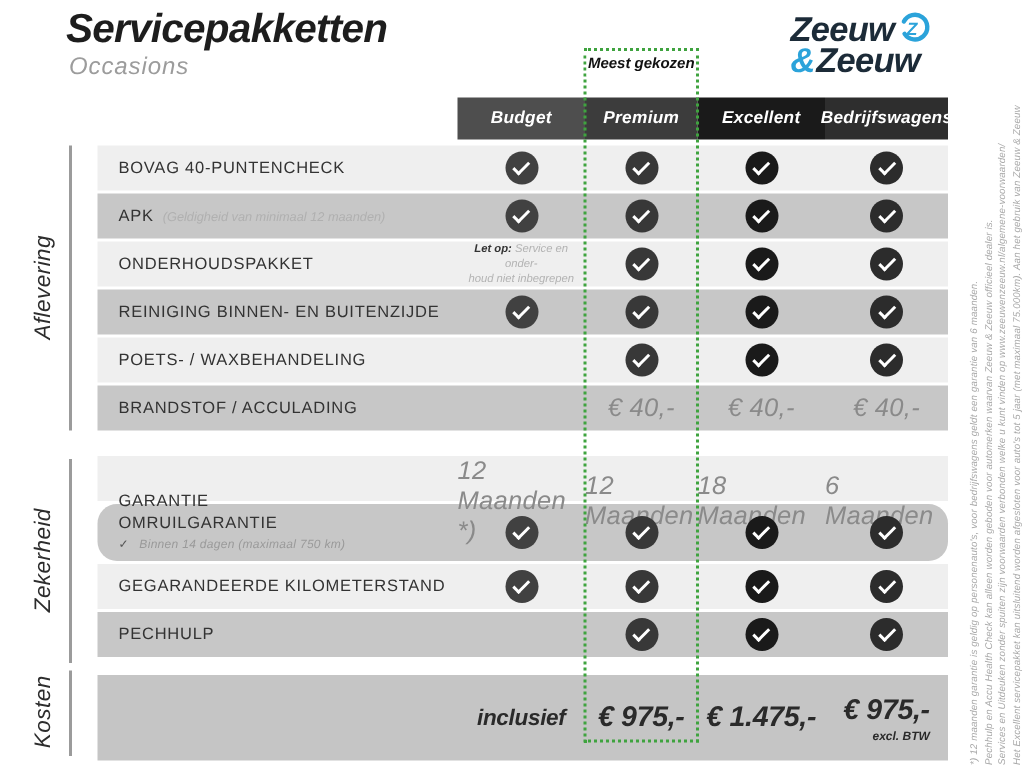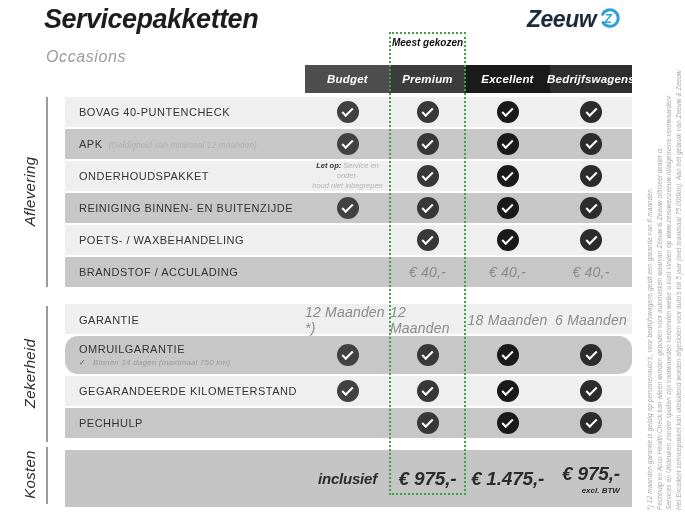--- a/index.html
+++ b/index.html
@@ -3,21 +3,21 @@
 <meta charset="utf-8">
 <style>
   *{margin:0;padding:0;box-sizing:border-box;}
   html,body{background:#fff;}
   .canvas{position:relative;width:685px;height:514px;background:#fff;
           font-family:"Liberation Sans",sans-serif;overflow:hidden;}
 
   
   .titles{position:absolute;left:44px;top:4px;}
   .titles h1{font-size:27px;font-style:italic;font-weight:bold;color:#1d1d1d;letter-spacing:-0.5px;}
-  .subtitle{font-size:16px;font-style:italic;color:#9c9c9c;margin:13px 0 0 2px;letter-spacing:0.6px;}
+  .subtitle{font-size:16px;font-style:italic;color:#9c9c9c;margin:1px 0 0 2px;letter-spacing:0.6px;}
   .logo{position:absolute;left:527px;top:8px;font-style:italic;font-weight:bold;line-height:1;}
   .logo .l1{display:flex;align-items:center;font-size:23px;color:#1c2b38;letter-spacing:-0.5px;}
   .logo .l1 svg{margin-left:2px;margin-top:-3px;}
   .logo .l2{font-size:23px;color:#1c2b38;margin-top:-2px;letter-spacing:-0.5px;}
   .logo .amp{color:#2ba3da;margin-right:1px;}
 
   
   .table{position:absolute;left:65px;top:65px;width:567px;}
   .thead,.trow{display:grid;grid-template-columns:240px 85px 75px 85px 82px;}
   .thead{height:28px;margin-bottom:4px;}
@@ -30,21 +30,21 @@
   .tsection.s1{margin-top:17px;}
   .tsection.s2{margin-top:5px;}
   .label-cell{padding-left:14px;font-size:11px;color:#333;letter-spacing:0.5px;}
   .lab-note{font-size:8.5px;font-style:italic;color:#b0b0b0;margin-left:6px;letter-spacing:0;}
   .lab-sub{font-size:8px;font-style:italic;color:#9a9a9a;margin-top:3px;letter-spacing:0.2px;}
   .lab-sub .mini-tick{font-style:normal;color:#555;margin-right:7px;}
   .val{display:flex;align-items:center;justify-content:center;height:100%;}
   .check{width:22px;height:22px;border-radius:50%;display:flex;align-items:center;justify-content:center;}
   .check::after{content:"";width:9px;height:4px;border-left:2px solid #fff;border-bottom:2px solid #fff;
                 transform:rotate(-45deg);margin-top:-3px;}
-  .txt{font-size:14px;font-style:italic;color:#8a8a8a;letter-spacing:0.2px;}
+  .txt{font-size:17px;font-style:italic;color:#8a8a8a;letter-spacing:0.2px;}
   .price-box{text-align:right;}
   .price{font-size:19px;font-weight:bold;font-style:italic;color:#2a2a2a;letter-spacing:-0.2px;}
   .price.small{font-size:15px;}
   .price-sub{font-size:8px;font-weight:bold;font-style:italic;color:#2a2a2a;margin-top:1px;}
   .note{font-size:7.5px;text-align:center;color:#b3b3b3;font-style:italic;line-height:1.3;padding:0 3px;}
   .note b{color:#333;}
 
   
   .rail-line{position:absolute;width:2px;background:#9b9b9b;}
   .rail-label{position:absolute;width:140px;text-align:center;transform:rotate(-90deg);
@@ -75,20 +75,23 @@
     <div class="subtitle">Occasions</div>
   </div>
 
   <div class="logo">
     <div class="l1">
       <span>Zeeuw</span>
       <svg width="22" height="22" viewBox="0 0 24 24">
         <path d="M5 8 A 9 9 0 1 1 5.5 17" fill="none" stroke="#2ba3da" stroke-width="3.2" stroke-linecap="round"></path>
         <text x="7" y="17.5" font-family="Liberation Sans, sans-serif" font-size="13" font-weight="bold" font-style="italic" fill="#2ba3da">Z</text>
       </svg>
+    </div>
+    <div class="l2">
+      <span class="amp">&amp;</span><span>Zeeuw</span>
     </div>
   </div>
 
   <div class="table">
     <div class="thead">
         <div class="th-spacer"></div>
         <div class="th" style="background: rgb(78, 78, 78);">Budget</div>
         <div class="th" style="background: rgb(60, 60, 60);">Premium</div>
         <div class="th" style="background: rgb(26, 26, 26);">Excellent</div>
         <div class="th" style="background: rgb(46, 46, 46);">Bedrijfswagens</div>

